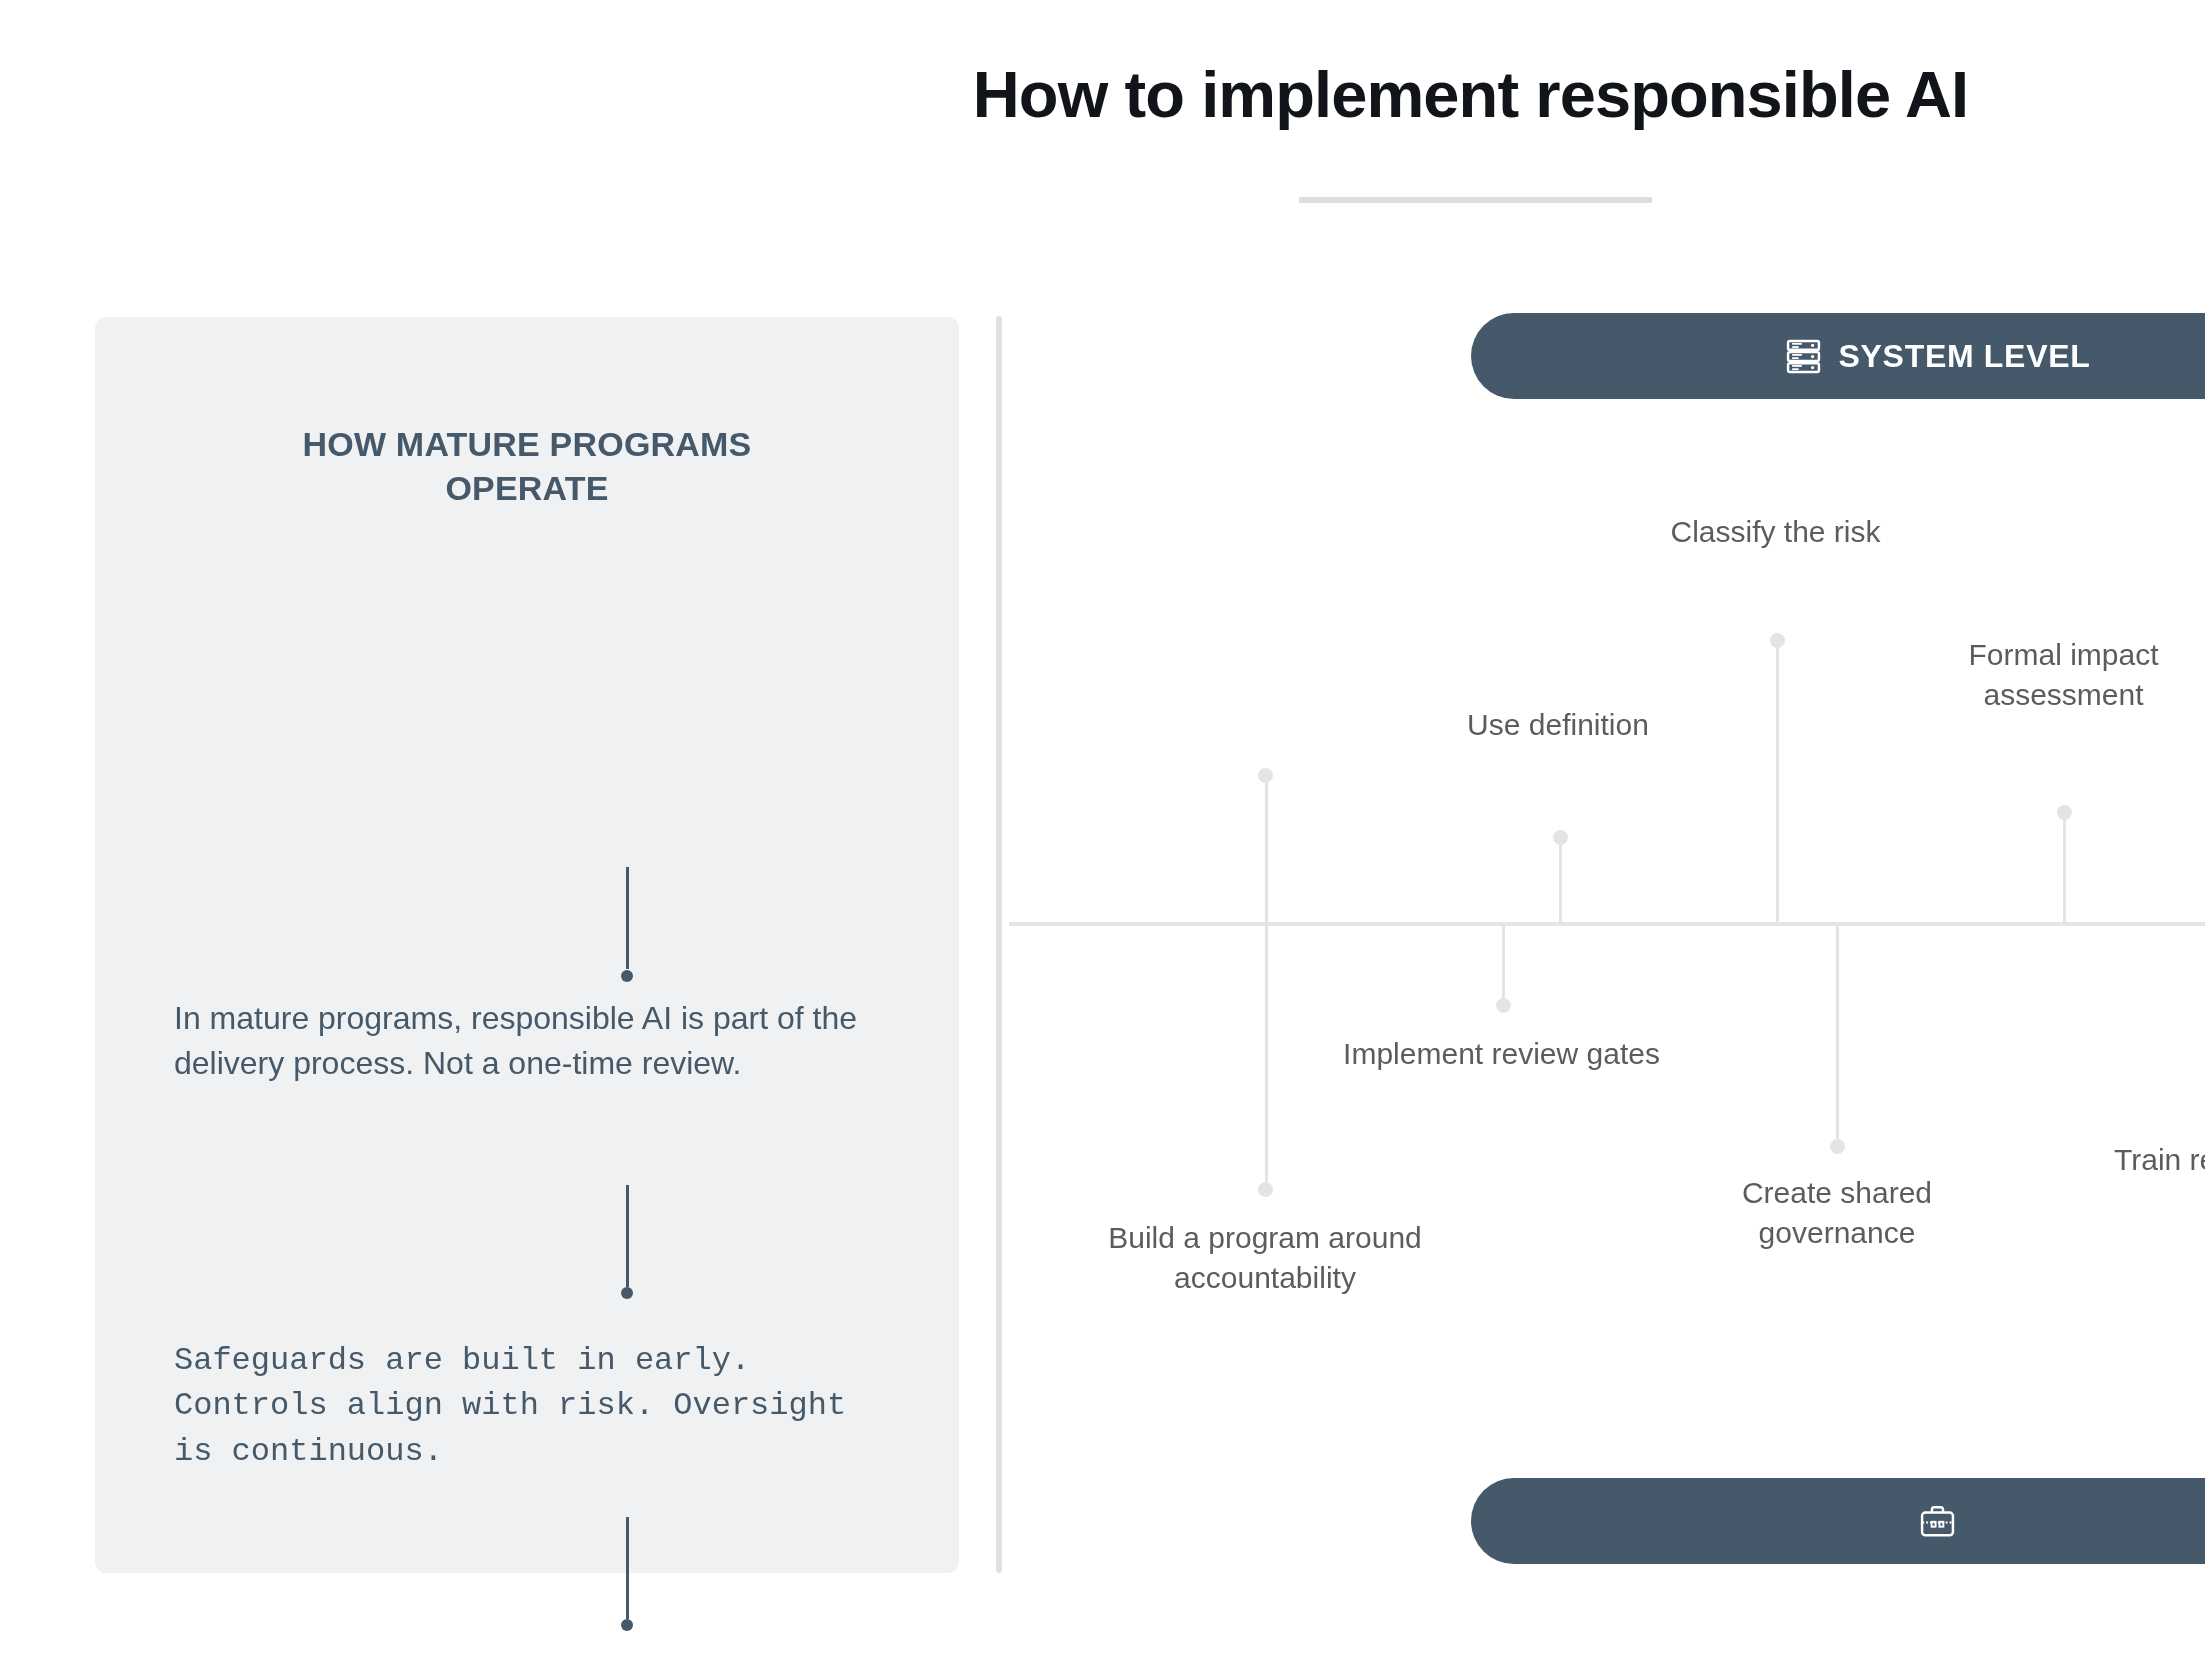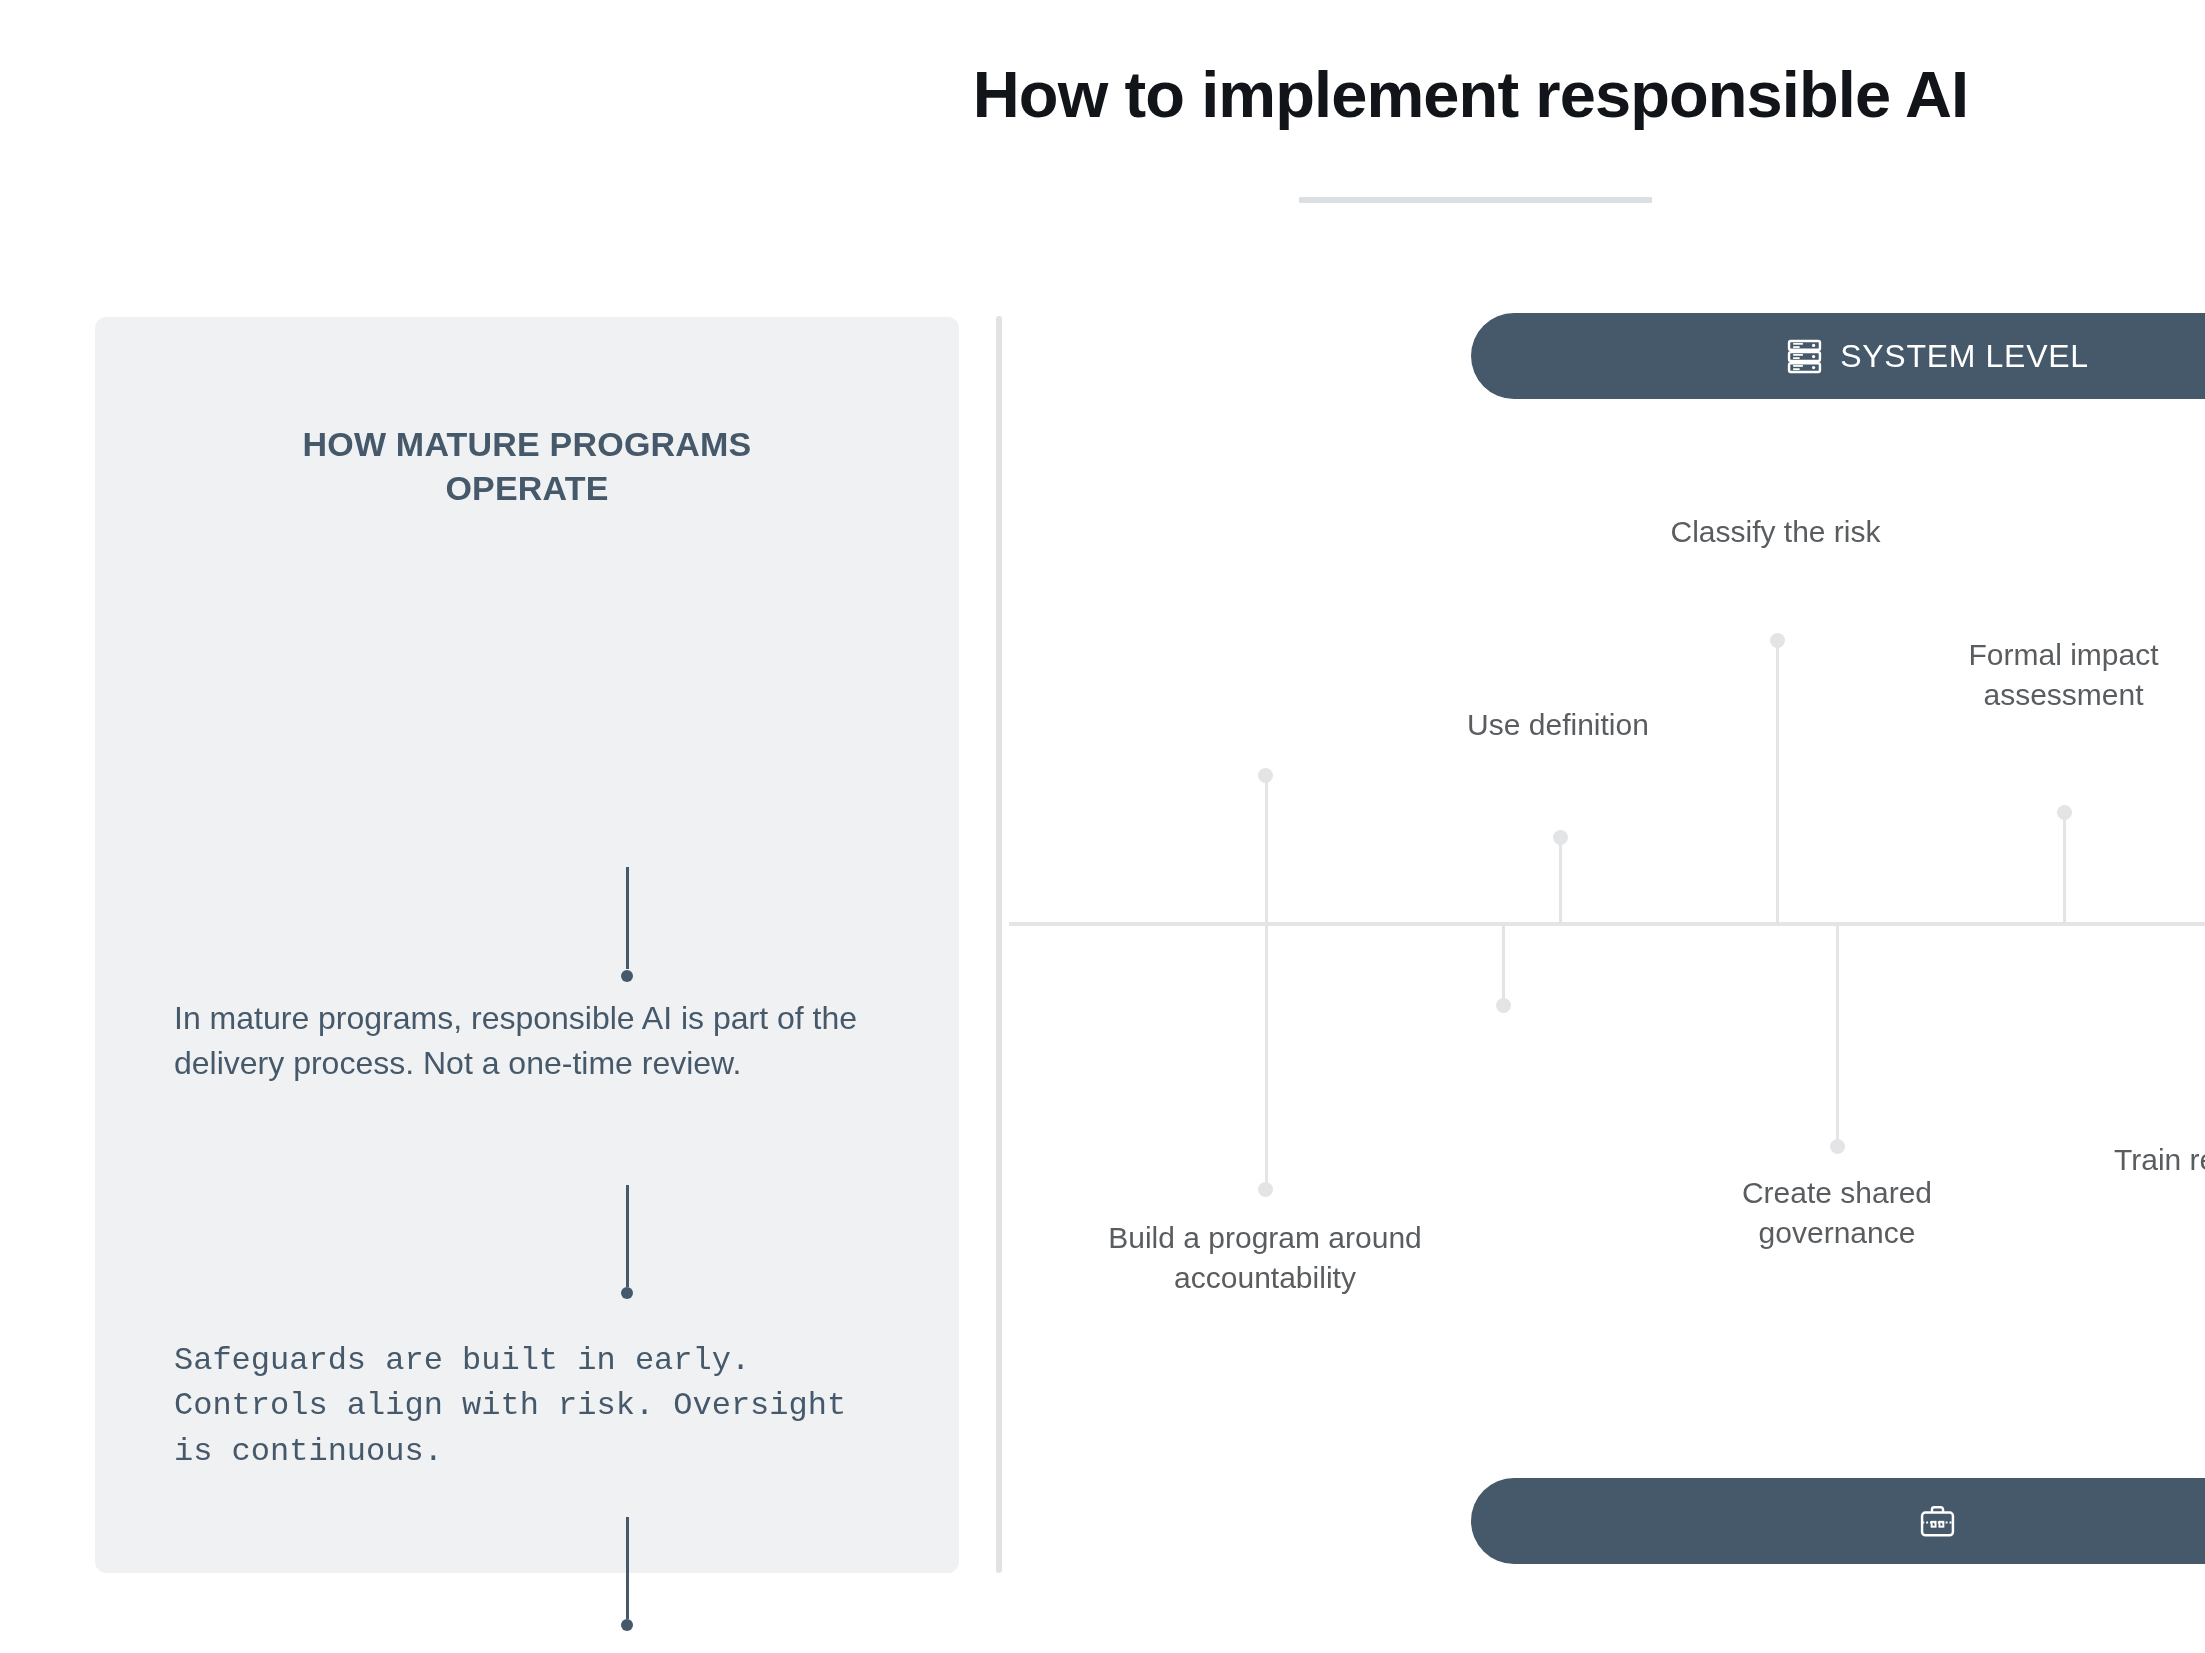--- a/index.html
+++ b/index.html
@@ -61,21 +61,21 @@
     position:absolute; left:1009px; top:922px; width:1846px; height:4px;
     background:#e3e5e6;
   }
 
   .pill {
     position:absolute; height:86px; border-radius:43px;
     background:#46596a;
     display:flex; align-items:center; justify-content:center; gap:16px;
   }
   .pill-label {
-    font-size:32px; font-weight:normal; color:#ffffff; letter-spacing:0.7px;
+    font-size:32px; font-weight:bold; color:#ffffff; letter-spacing:0.7px;
     white-space:nowrap;
   }
   .pill.system { left:1471px; top:313px; width:932px; }
   .pill.org    { left:1471px; top:1478px; width:932px; }
   .pill-icon { width:39px; height:39px; display:block; flex:0 0 auto; }
 
   
   .stem { position:absolute; width:2.6px; background:#e2e4e5; }
   .node-dot {
     position:absolute; width:15px; height:15px; border-radius:50%;
@@ -158,20 +158,21 @@
   <div class="node-label" style="left:1906px; top:635px; width:315px;">Formal impact assessment</div>
 
   <div class="node-label" style="left:2199px; top:508px; width:348px;">Ensure traceability</div>
 
   <div class="stem" style="left:1265px; top:925px; height:265px;"></div>
   <div class="node-dot" style="left:1258px; top:1182px;"></div>
   <div class="node-label" style="left:1086px; top:1218px; width:358px;">Build a program around accountability</div>
 
   <div class="stem" style="left:1502px; top:925px; height:79px;"></div>
   <div class="node-dot" style="left:1496px; top:998px;"></div>
+  <div class="node-label" style="left:1303px; top:1034px; width:397px;">Implement review gates</div>
 
   <div class="stem" style="left:1836px; top:925px; height:221px;"></div>
   <div class="node-dot" style="left:1830px; top:1139px;"></div>
   <div class="node-label" style="left:1674px; top:1173px; width:326px;">Create shared governance</div>
 
   <div class="node-label" style="left:2067px; top:1140px; width:298px;">Train reviewers</div>
 
 </div>
 
 

